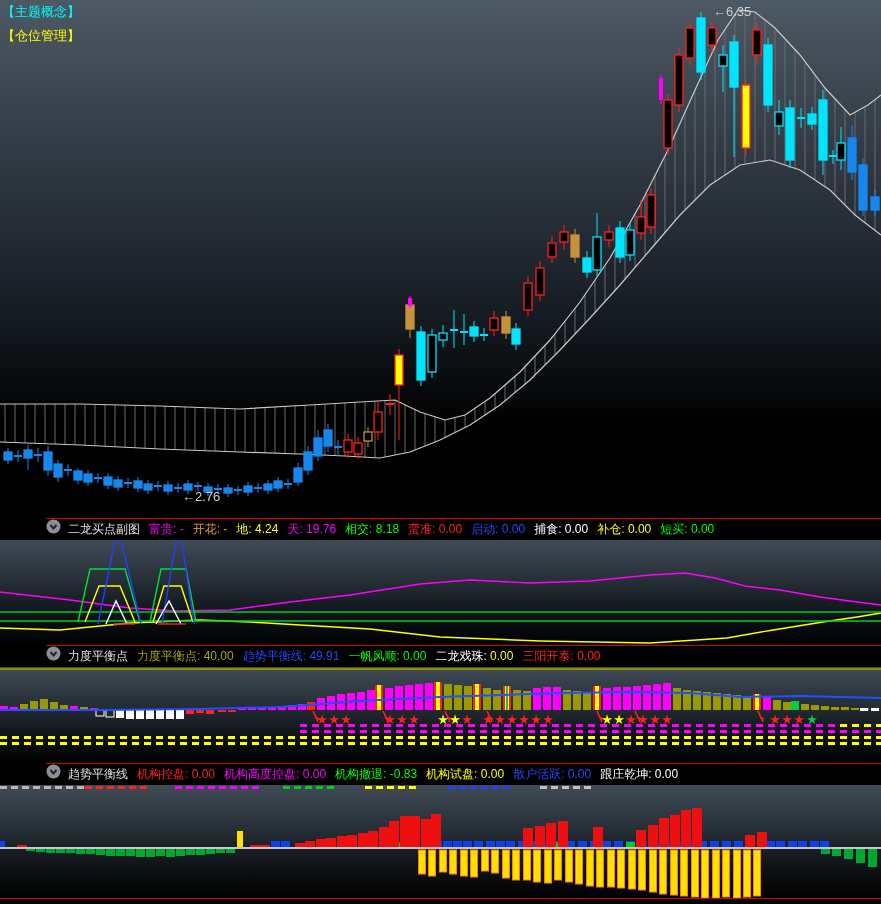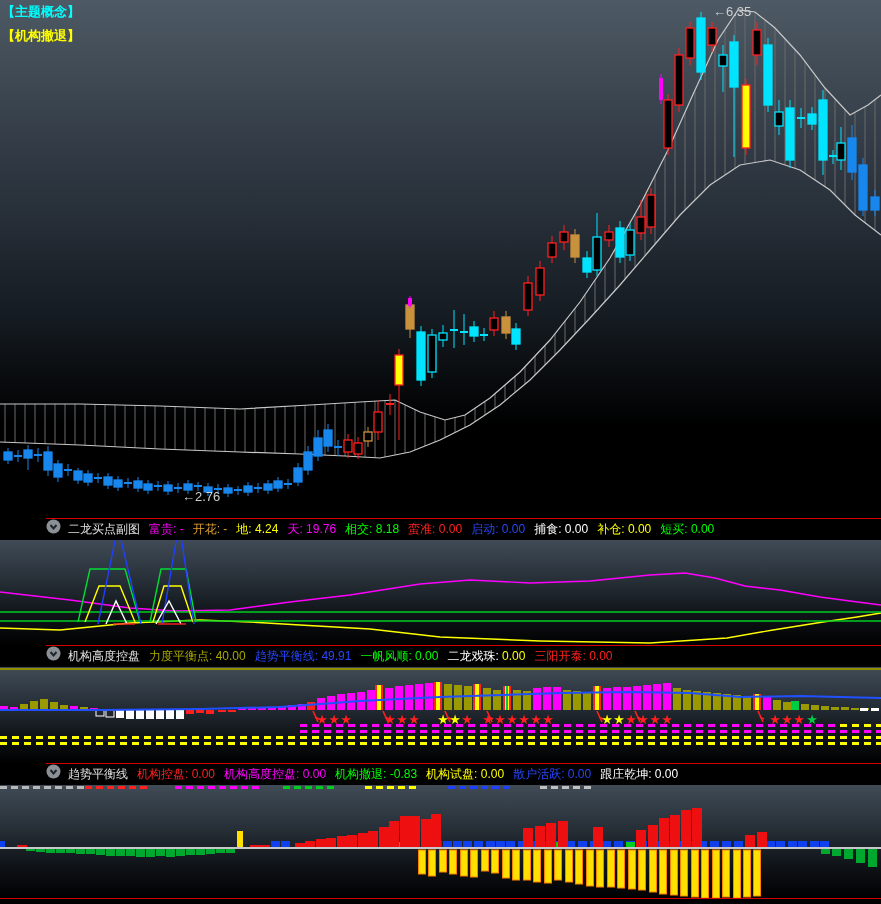--- a/index.html
+++ b/index.html
@@ -6,38 +6,38 @@
   *{box-sizing:border-box;}
   body{font-family:"Liberation Sans","DejaVu Sans",sans-serif;}
   #wrap{position:relative;width:881px;height:904px;background:#000;overflow:hidden;}
   .region{position:relative;width:881px;overflow:hidden;}
   #main-chart{height:518px;background:linear-gradient(180deg,#4d5964 0%,#3a444e 20%,#28303a 40%,#141a20 62%,#000 82%,#000 100%);}
   .panel{background:linear-gradient(180deg,#404b56 0%,#2b343d 32%,#11161b 68%,#000 100%);}
   #panel1{height:105px;}
   #panel2{height:96px;}
   #panel3{height:113px;}
   svg{display:block;position:absolute;left:0;top:0;}
-  .ov{position:absolute;left:2px;font-size:13px;font-weight:bold;letter-spacing:0;z-index:5;cursor:pointer;text-align:right;}
+  .ov{position:absolute;left:2px;font-size:13px;font-weight:normal;letter-spacing:0;z-index:5;cursor:pointer;text-align:right;}
   .ov.cy{top:3px;color:#00ffff;}
   .ov.ye{top:27px;color:#ffff00;}
   .divider{position:relative;width:881px;height:22px;background:#000;border-top:1px solid #d40000;
            display:flex;align-items:center;white-space:nowrap;overflow:hidden;font-size:12px;margin-left:46px;}
   .cicon{display:inline-flex;width:15px;height:15px;margin:0 4px 0 3px;flex:0 0 auto;}
   .dv-title{color:#e0e0e0;margin-right:9px;}
   .dv-fields span.fld{margin-right:9px;text-decoration:underline;}
   #bottom-strip{width:881px;height:6px;background:#000;border-top:1px solid #d40000;}
 </style>
 </head>
 <body>
 
 <div id="wrap">
 
   <div id="main-chart" class="region">
     <div class="ov cy">【主题概念】</div>
-    <div class="ov ye">【机构撤退】</div>
+    <div class="ov ye">【仓位管理】</div>
     <svg id="svg-main" width="881" height="518">
         <g>
           <line x1="5" y1="404" x2="5" y2="442.1875" stroke="#6a6a6a" stroke-width="1"></line>
           <line x1="15" y1="404" x2="15" y2="442.5625" stroke="#6a6a6a" stroke-width="1"></line>
           <line x1="25" y1="404" x2="25" y2="442.9375" stroke="#6a6a6a" stroke-width="1"></line>
           <line x1="35" y1="404" x2="35" y2="443.3125" stroke="#6a6a6a" stroke-width="1"></line>
           <line x1="45" y1="404" x2="45" y2="443.6875" stroke="#6a6a6a" stroke-width="1"></line>
           <line x1="55" y1="404" x2="55" y2="444.0625" stroke="#6a6a6a" stroke-width="1"></line>
           <line x1="65" y1="404" x2="65" y2="444.4375" stroke="#6a6a6a" stroke-width="1"></line>
           <line x1="75" y1="404" x2="75" y2="444.8125" stroke="#6a6a6a" stroke-width="1"></line>
@@ -331,21 +331,21 @@
       </svg>
   </div>
 
   <div class="divider">
     <span class="cicon">
       <svg width="15" height="15">
           <circle cx="7.5" cy="7.5" r="7" fill="#8a9096"></circle>
           <path d="M4.5 6 L7.5 9.5 L10.5 6" stroke="#22262b" stroke-width="2" fill="none"></path>
         </svg>
     </span>
-    <span class="dv-title">机构高度控盘</span>
+    <span class="dv-title">力度平衡点</span>
     <span class="dv-fields" id="df1"><span class="fld"><span style="color: rgb(168, 168, 0);">力度平衡点: </span><span style="color: rgb(168, 168, 0);">40.00</span></span><span class="fld"><span style="color: rgb(40, 71, 255);">趋势平衡线: </span><span style="color: rgb(40, 71, 255);">49.91</span></span><span class="fld"><span style="color: rgb(0, 255, 0);">一帆风顺: </span><span style="color: rgb(0, 255, 0);">0.00</span></span><span class="fld"><span style="color: rgb(255, 255, 255);">二龙戏珠: </span><span style="color: rgb(255, 255, 0);">0.00</span></span><span class="fld"><span style="color: rgb(255, 32, 32);">三阳开泰: </span><span style="color: rgb(255, 32, 32);">0.00</span></span></span>
   </div>
 
   <div id="panel2" class="region panel">
     <svg id="svg-p2" width="881" height="96">
         <line x1="0" y1="2" x2="881" y2="2" stroke="#8f8f00" stroke-width="2"></line>
         <g>
           <rect x="0" y="39" width="8" height="4" fill="#ff00ff"></rect>
           <rect x="10" y="40" width="8" height="3" fill="#ff00ff"></rect>
           <rect x="20" y="37" width="8" height="6" fill="#9a9a00"></rect>

